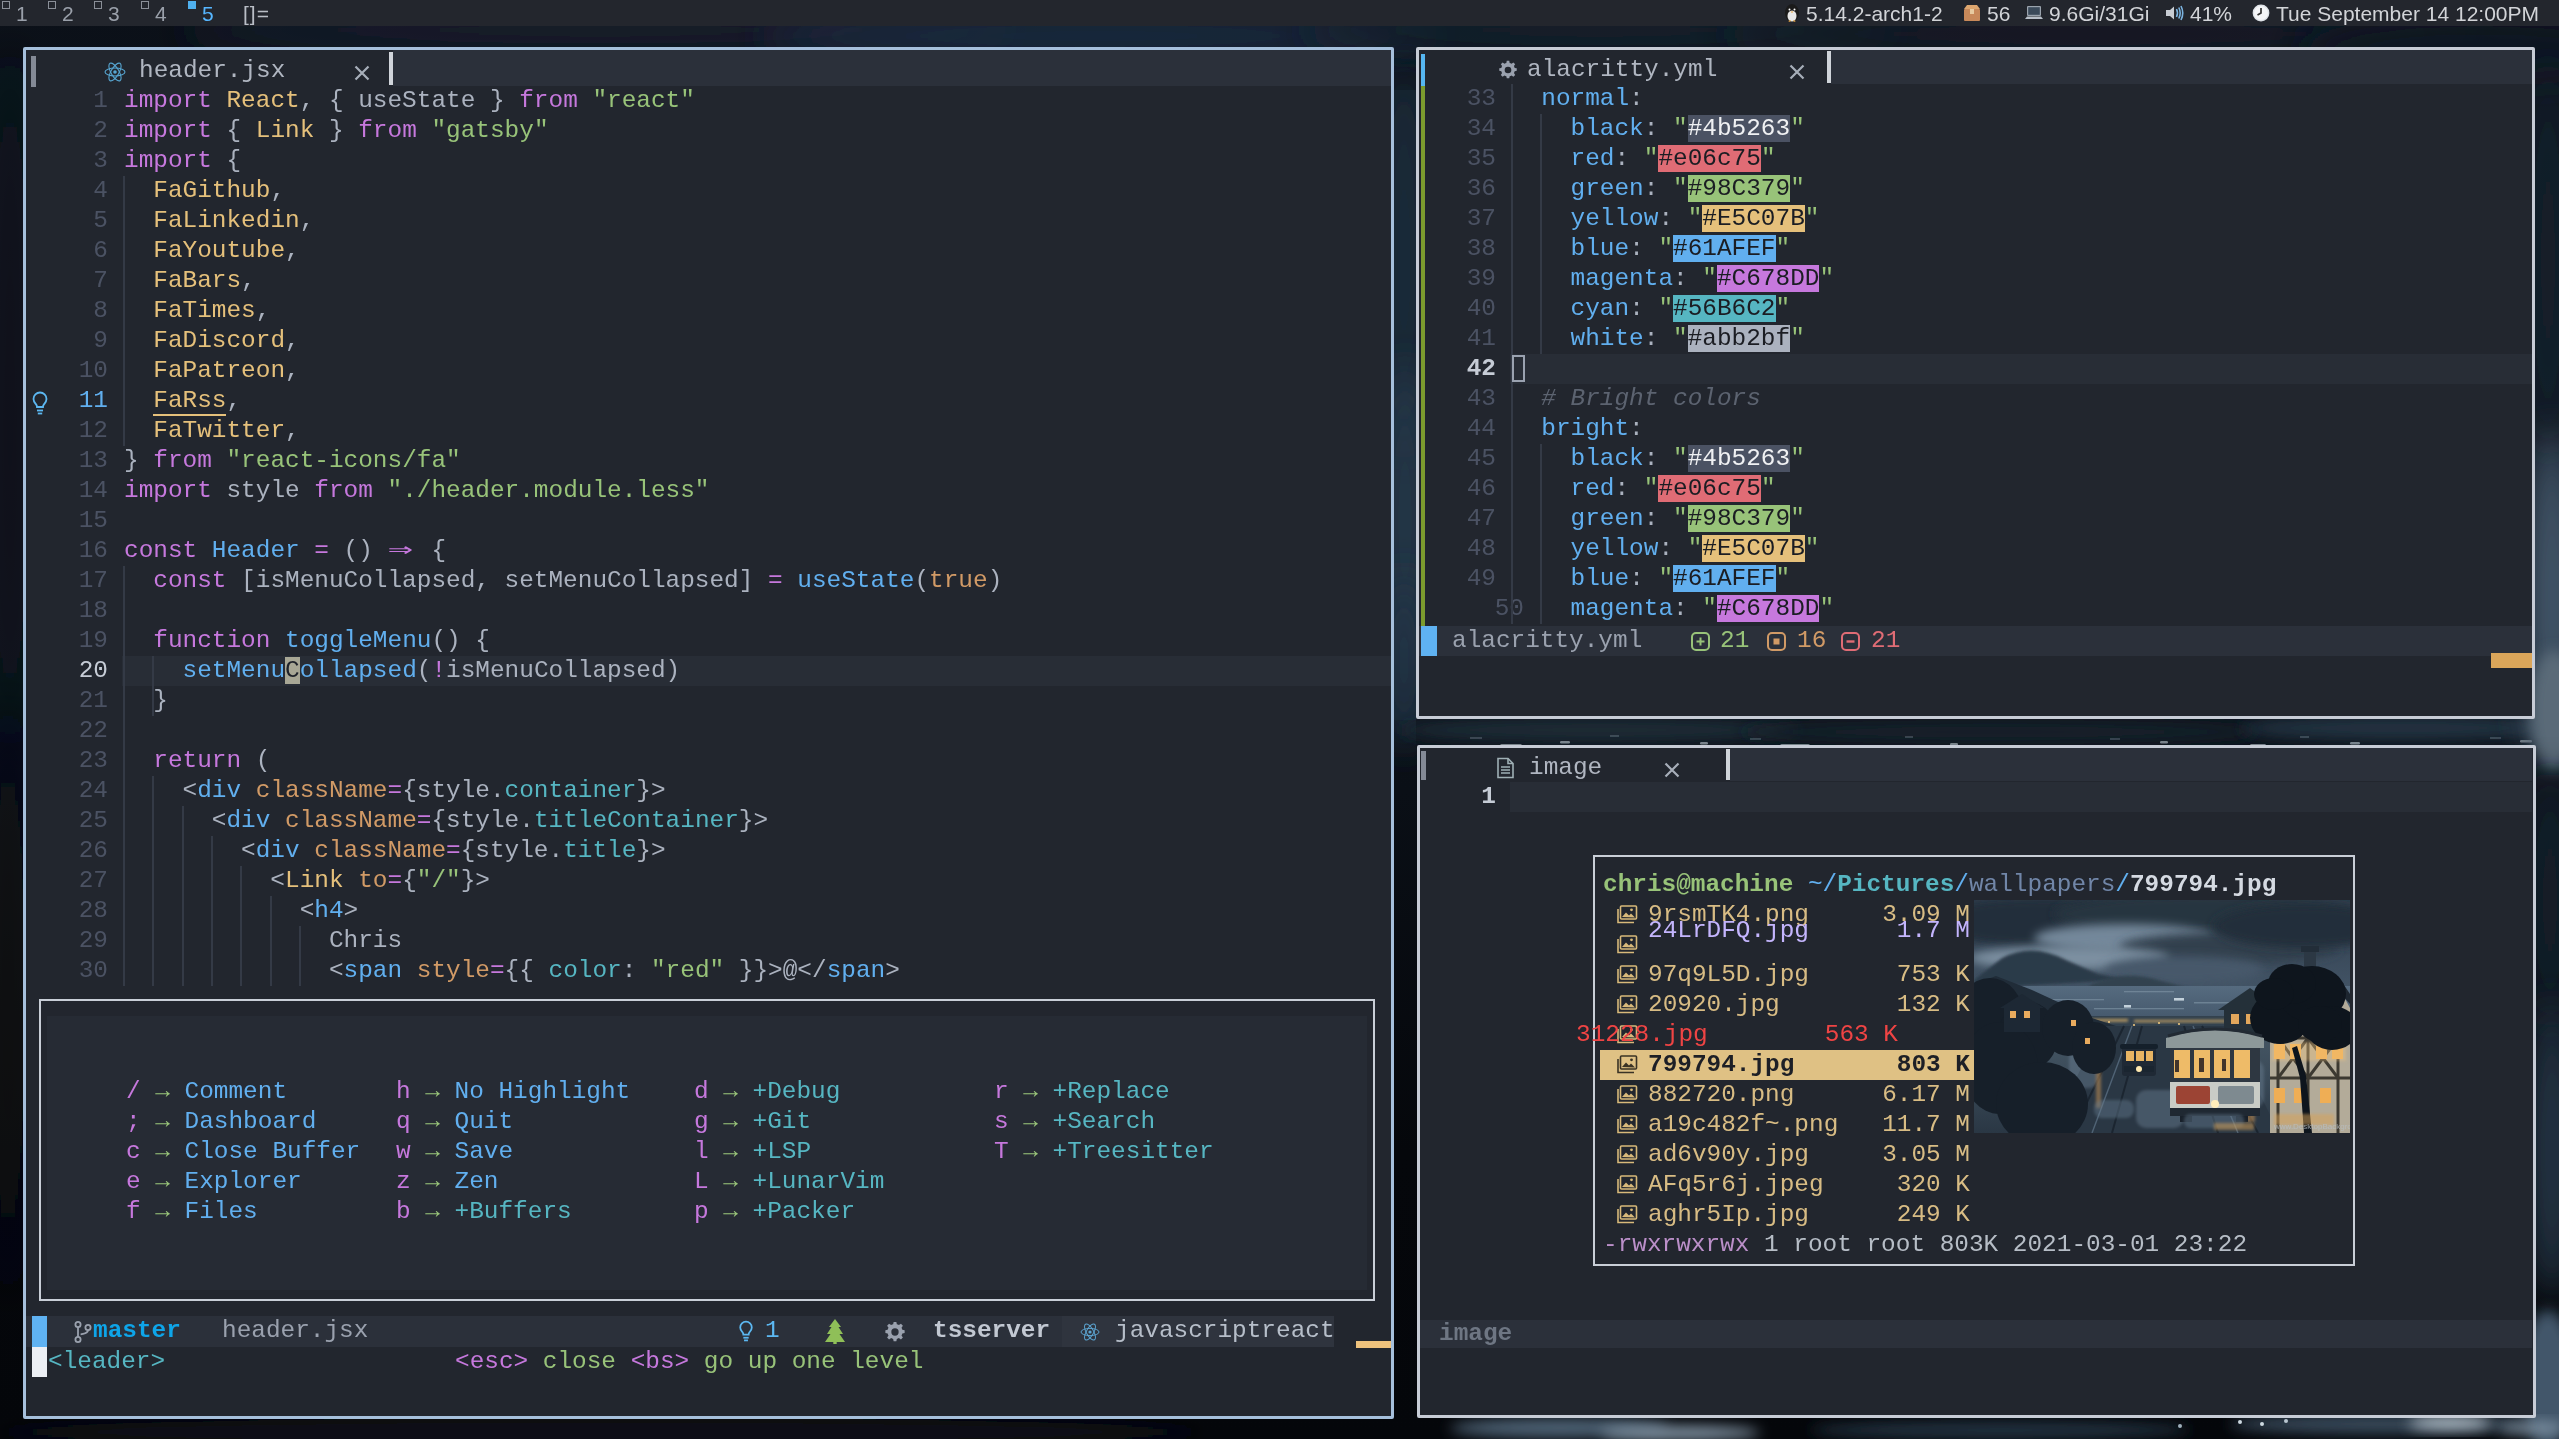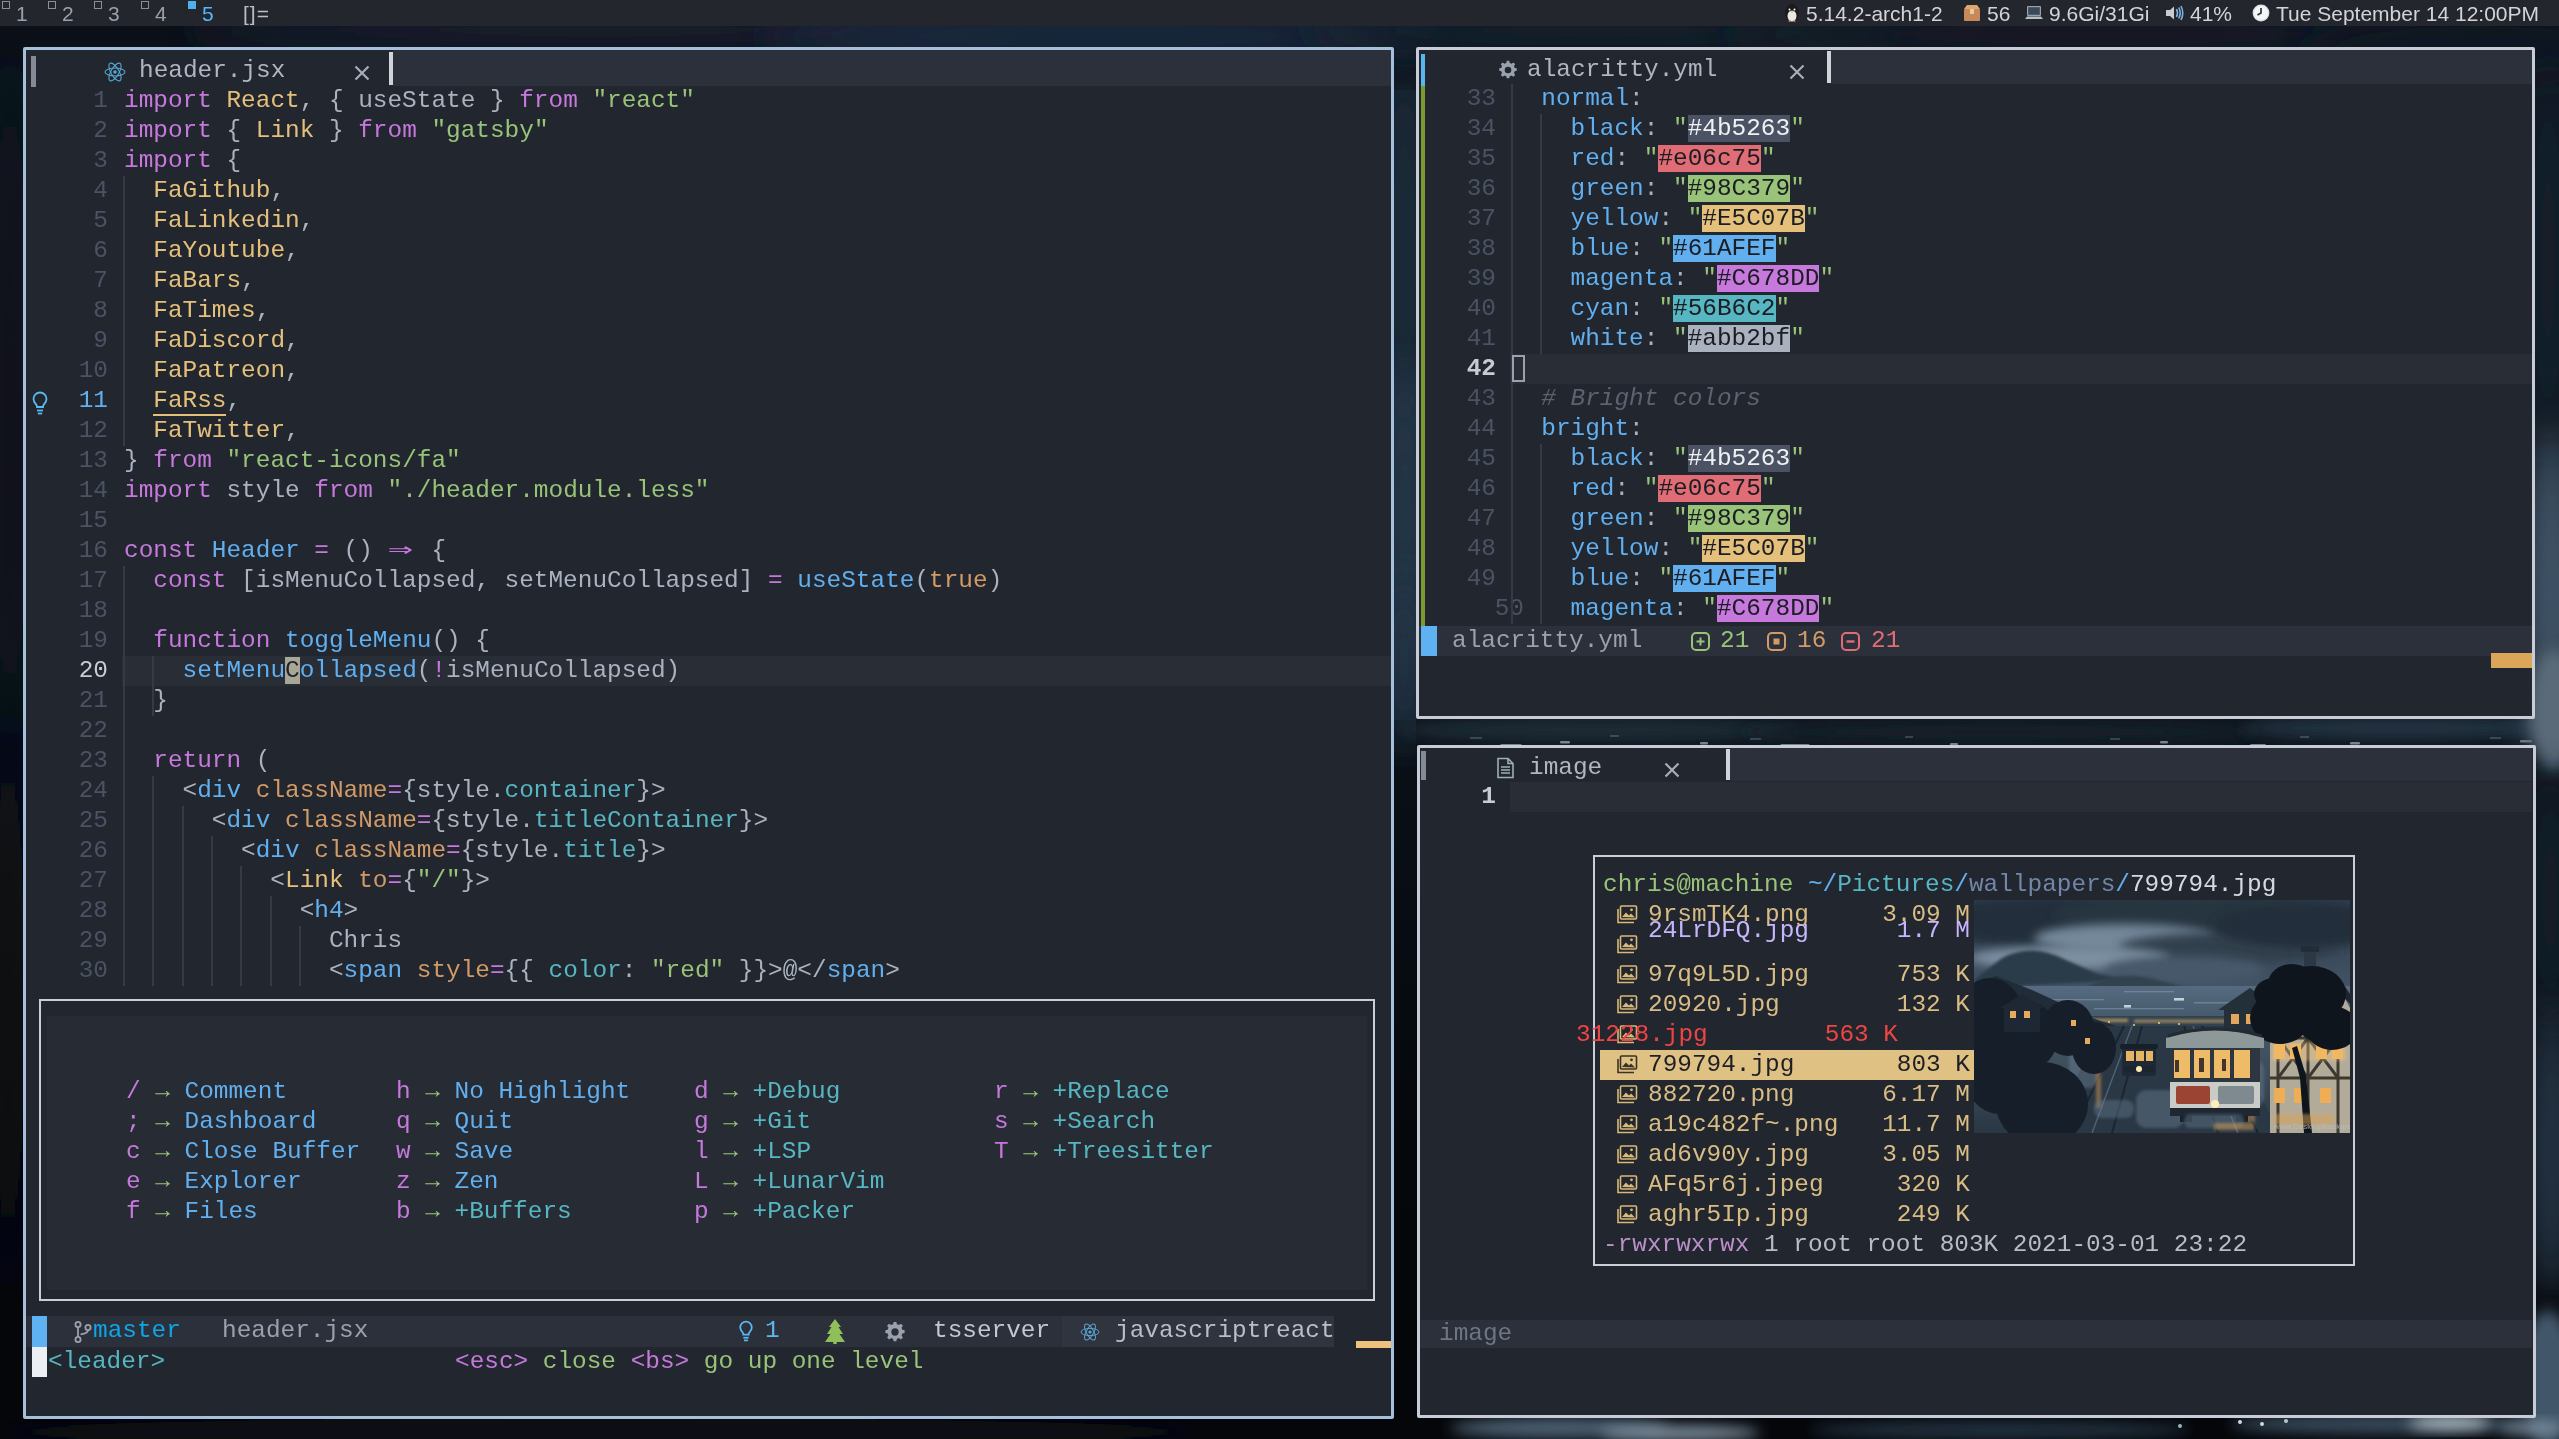--- a/index.html
+++ b/index.html
@@ -1,21 +1,21 @@
 <!DOCTYPE html>
 <html><head><meta charset="utf-8"><style>
 *{margin:0;padding:0;box-sizing:border-box}
 html,body{width:2559px;height:1439px;overflow:hidden;background:#0a0e14}
 #scr{position:absolute;top:0;left:0;width:2559px;height:1439px;overflow:hidden;font-family:"Liberation Mono",monospace}
 .abs{position:absolute}
 .r{position:absolute;white-space:pre;font:24.4px/30px "Liberation Mono",monospace;color:#abb2bf}
 .num{position:absolute;width:80px;text-align:right;font:24.4px/30px "Liberation Mono",monospace;color:#4b5263}
 .pu{color:#c678dd}.bl{color:#61afef}.cy{color:#56b6c2}.gr{color:#98c379}.ye{color:#e5c07b}
 .orn{color:#d19a66}.fg{color:#abb2bf}.gy{color:#5c6370}
-.b{font-weight:normal}.i{font-style:italic}
+.b{font-weight:bold}.i{font-style:italic}
 .guide{position:absolute;width:2px;background:#343a46}
 .sans{font-family:"Liberation Sans",sans-serif}
 </style></head><body>
 <div id="scr">
 
 <svg class="abs" style="left:0;top:0" width="2559" height="1439" viewBox="0 0 2559 1439">
 <defs>
 <linearGradient id="wg" x1="0" y1="0" x2="0" y2="1">
 <stop offset="0" stop-color="#0b1018"></stop>
           <stop offset="0.25" stop-color="#0e141d"></stop>

